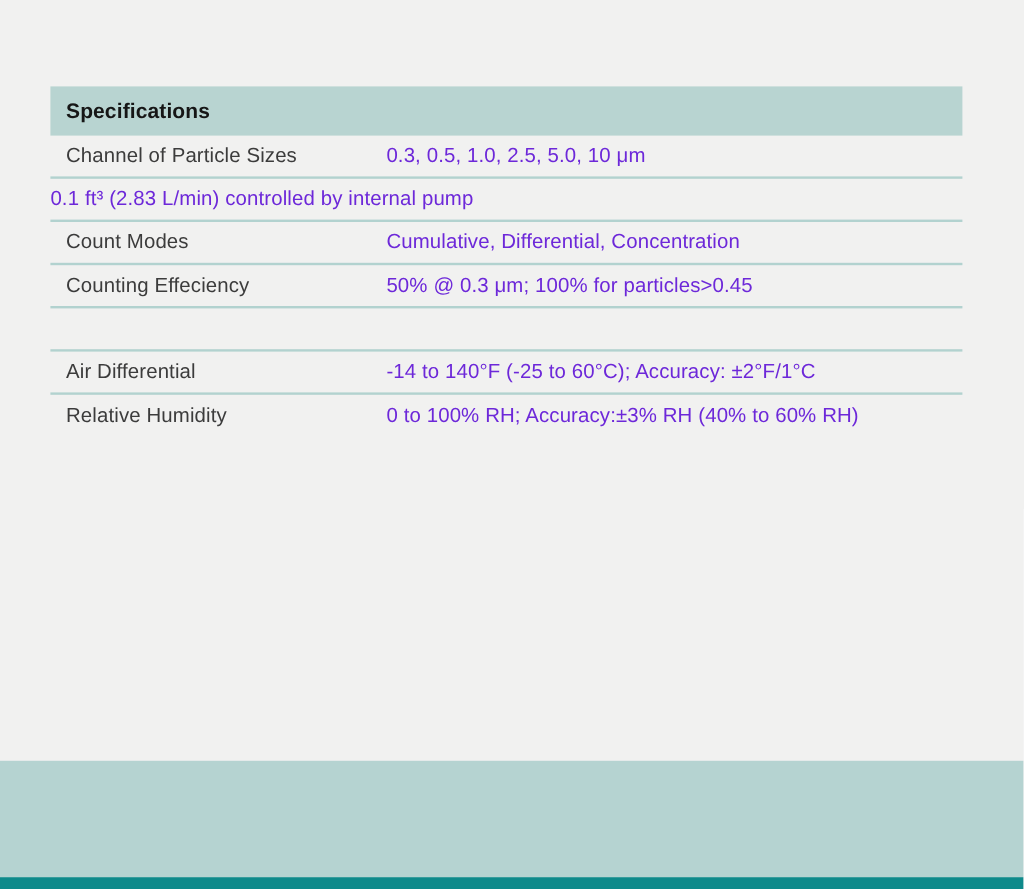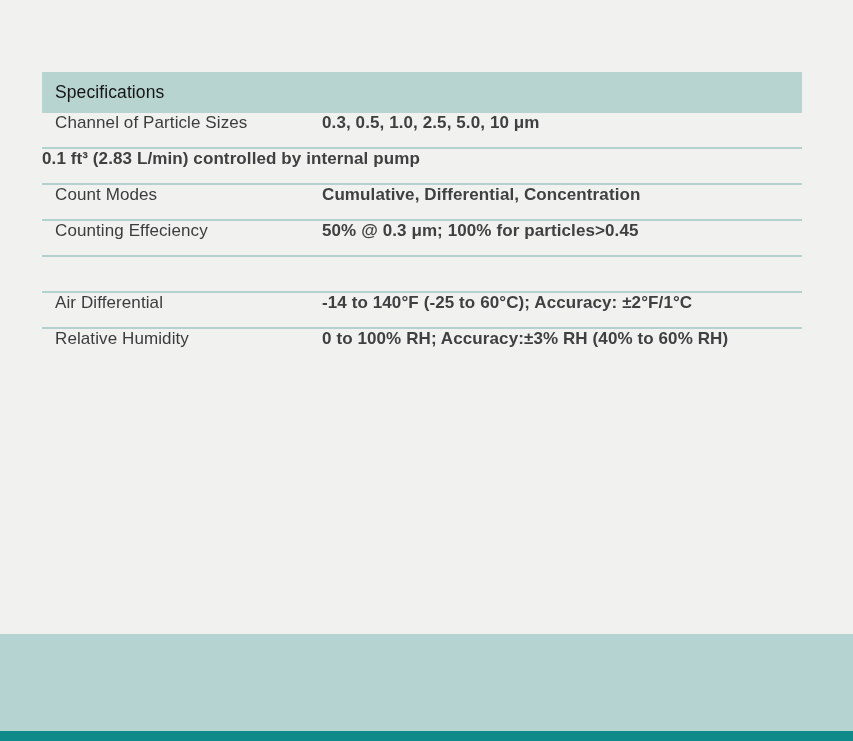--- a/index.html
+++ b/index.html
@@ -23,50 +23,49 @@
   .spec-header {
     height: 41px;
     background: #b8d4d1;
     display: flex;
     align-items: center;
     padding-left: 13px;
     box-sizing: border-box;
   }
   .spec-header span {
     font-size: 17.5px;
-    font-weight: normal;
+    font-weight: bold;
     color: #161616;
     letter-spacing: 0.1px;
   }
   .spec-row {
     height: 36px;
     display: flex;
-    align-items: flex-start;
+    align-items: center;
     border-bottom: 2px solid #b2d2cf;
     box-sizing: border-box;
   }
   .spec-row:last-child {
     border-bottom: none;
   }
   .spec-label {
     width: 280px;
     box-sizing: border-box;
     padding-left: 13px;
     font-size: 17px;
     color: #3c3c3c;
     letter-spacing: 0.1px;
     white-space: nowrap;
   }
   .spec-value {
     flex: 1;
     font-size: 17px;
-    color: #404040;
+    color: #6d28d9;
     letter-spacing: 0.1px;
     white-space: nowrap;
-    font-weight: bold;
   }
   .band-light {
     position: absolute;
     left: 0;
     top: 634px;
     width: 853px;
     height: 97px;
     background: #b5d3d1;
   }
   .band-dark {

